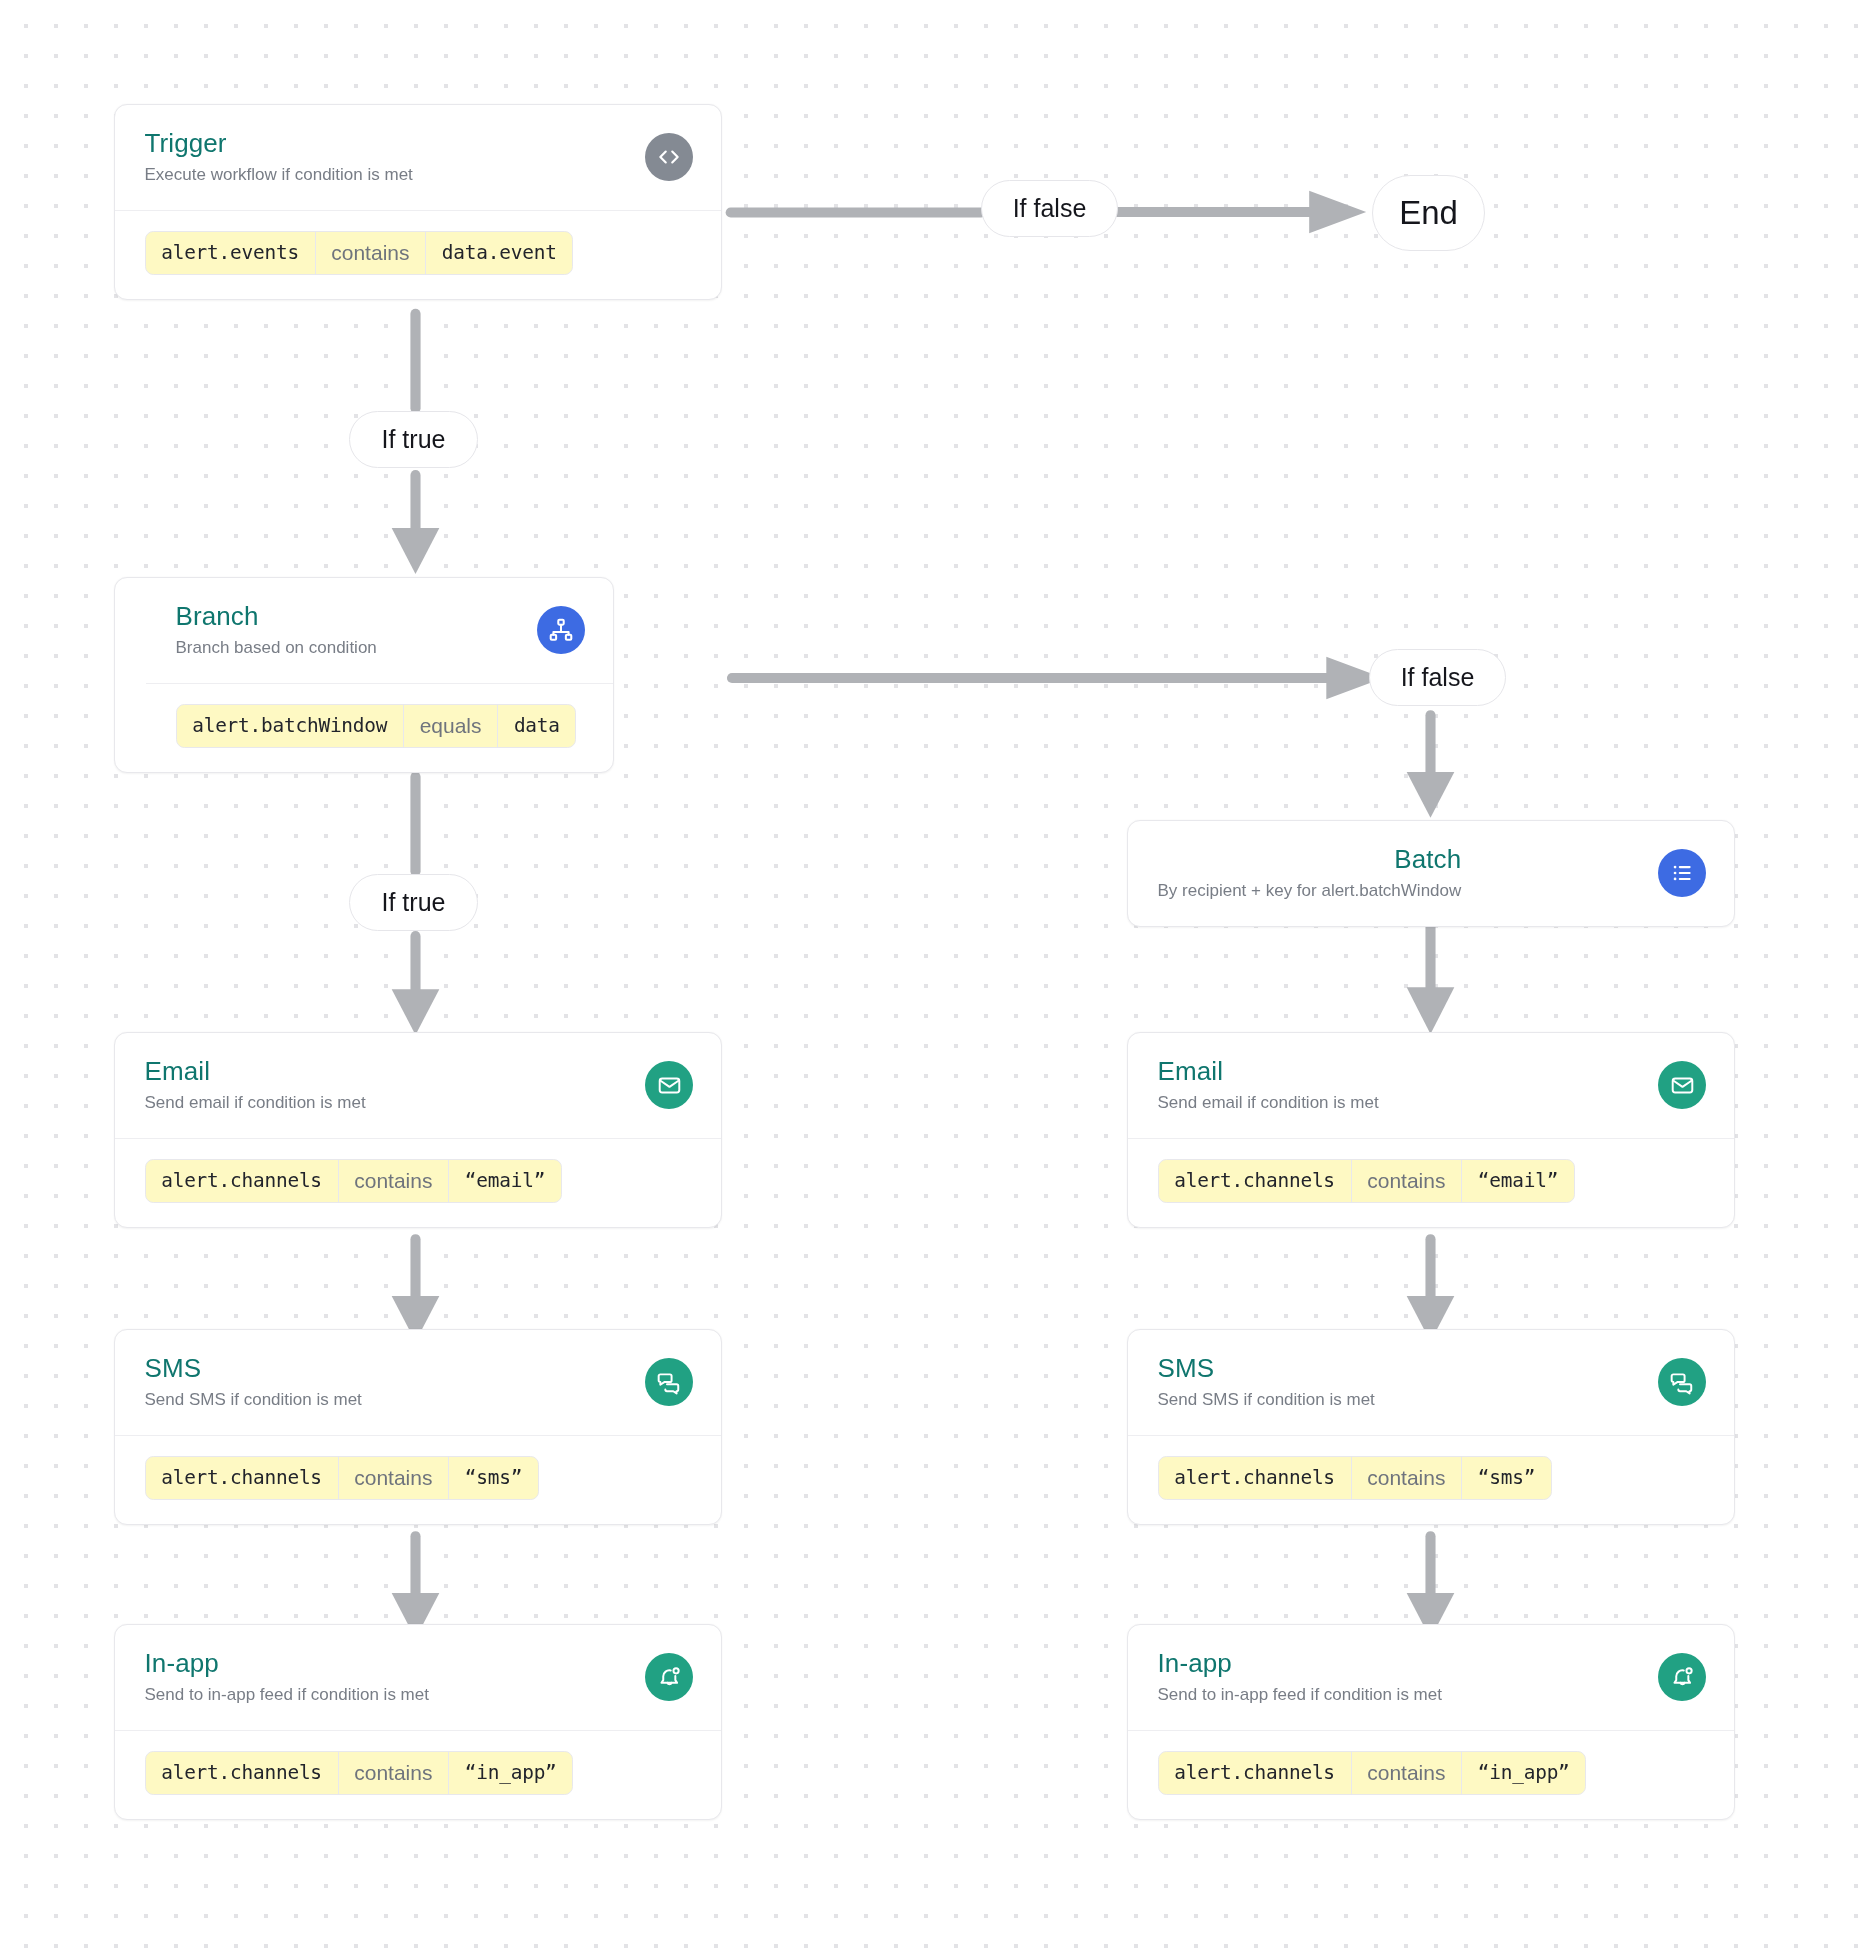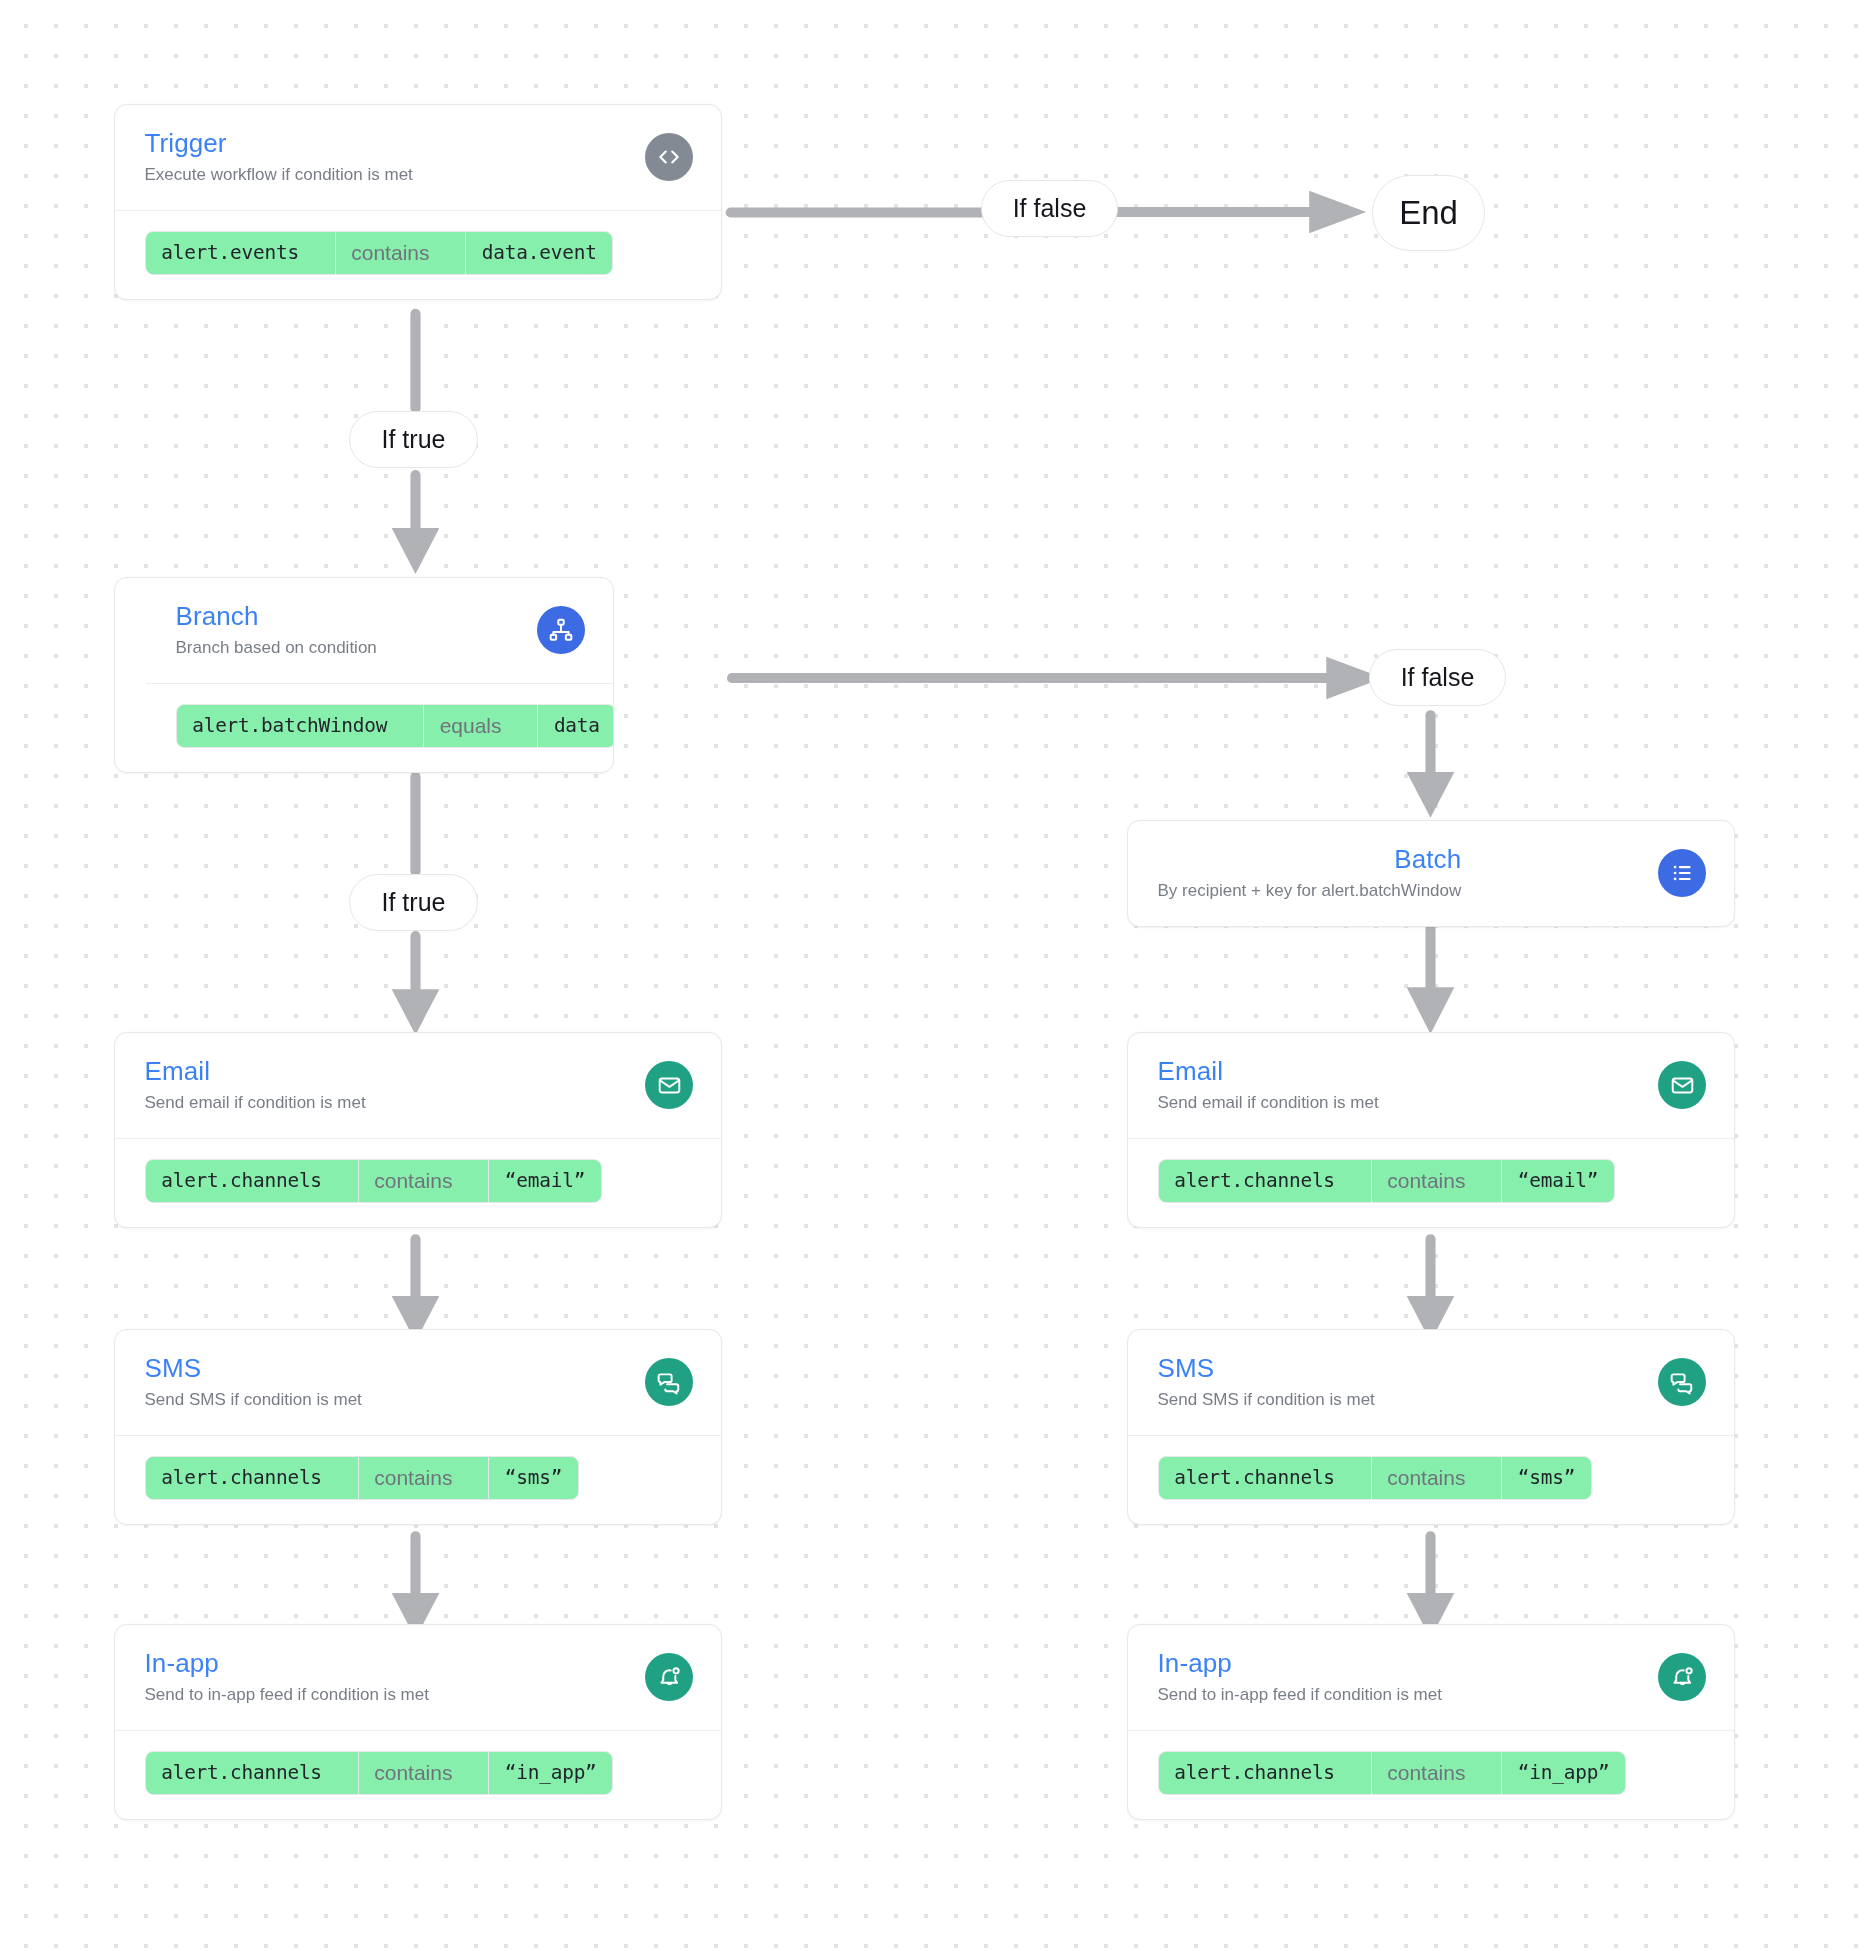--- a/index.html
+++ b/index.html
@@ -42,21 +42,21 @@
   }
   .card-head-text {
     display: flex;
     flex-direction: column;
     gap: 6.5px;
     min-width: 0;
   }
   .card-title {
     font-size: 26px;
     line-height: 1.15;
-    color: #3b82f6;
+    color: #0f766e;
     font-weight: 400;
     letter-spacing: 0.1px;
     white-space: nowrap;
   }
   .card-sub {
     font-size: 17px;
     line-height: 1.2;
     color: #787d86;
     font-weight: 400;
     white-space: nowrap;
@@ -81,23 +81,22 @@
     border-top: 1.4px solid #eeeef1;
     padding: 20px 29.5px 24px 29.5px;
     box-sizing: border-box;
   }
   .cond-chip {
     display: inline-flex;
     align-items: stretch;
     border: 1.4px solid #e8e8ec;
     border-radius: 8.3px;
     overflow: hidden;
-    background: #86efac;
+    background: #fef9c3;
     height: 42px;
-    gap: 20px;
   }
   .cond-seg {
     display: flex;
     align-items: center;
     padding: 0 15.7px;
     font-size: 21px;
     white-space: nowrap;
   }
   .cond-seg + .cond-seg { border-left: 1.4px solid #e8e8ec; }
   .cond-field, .cond-value {

